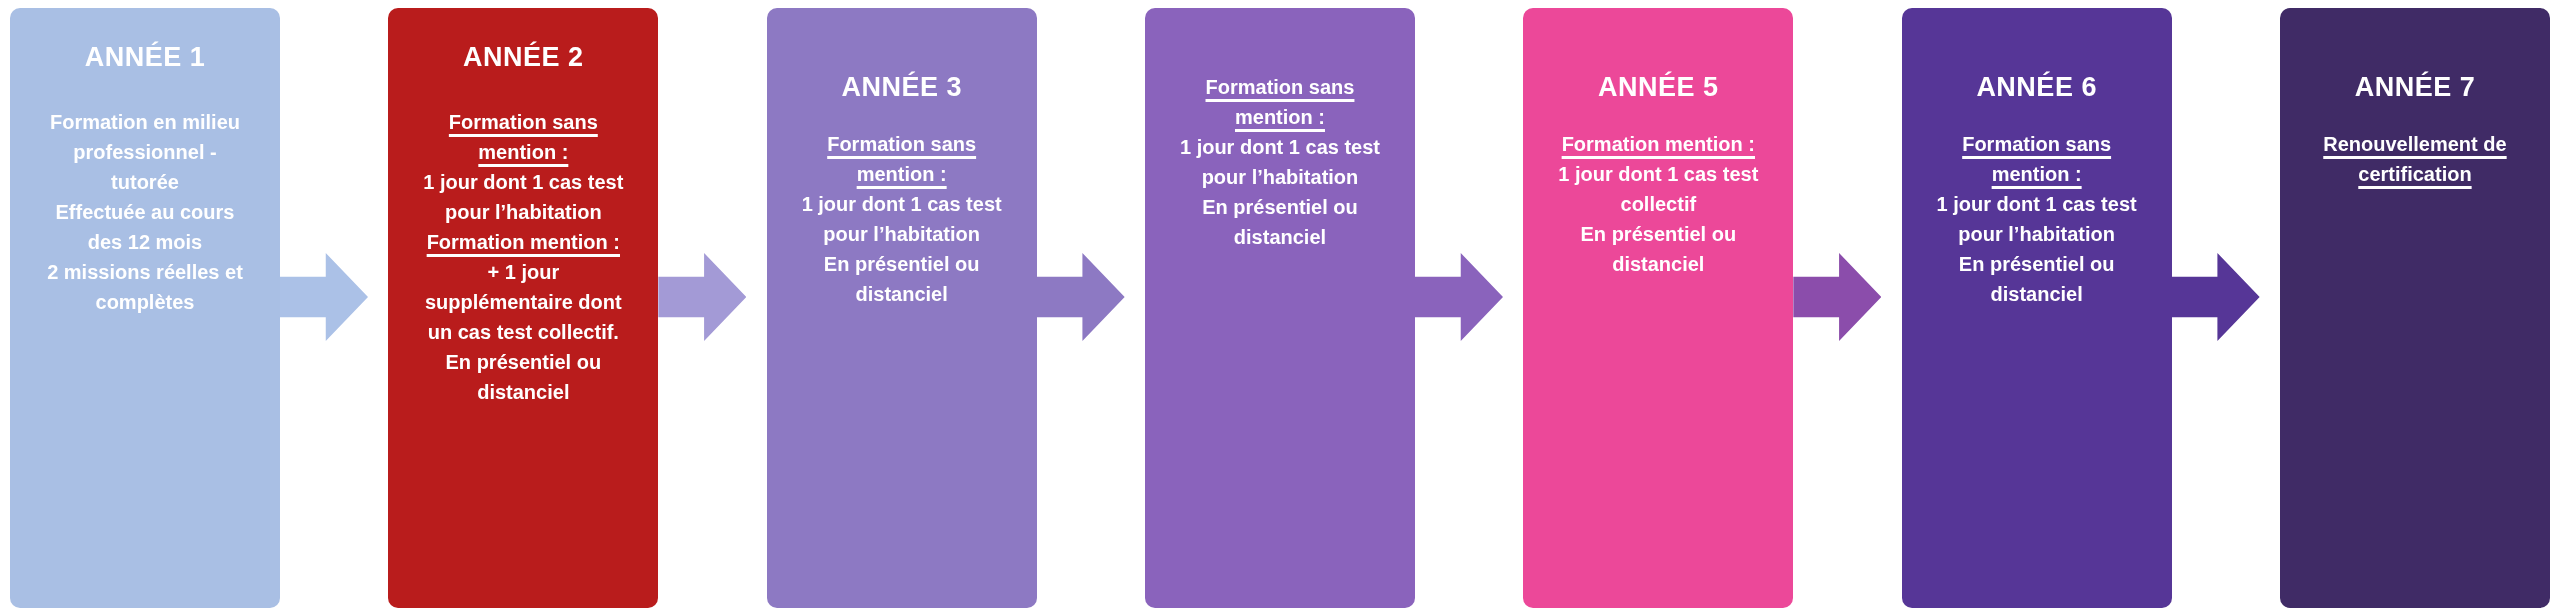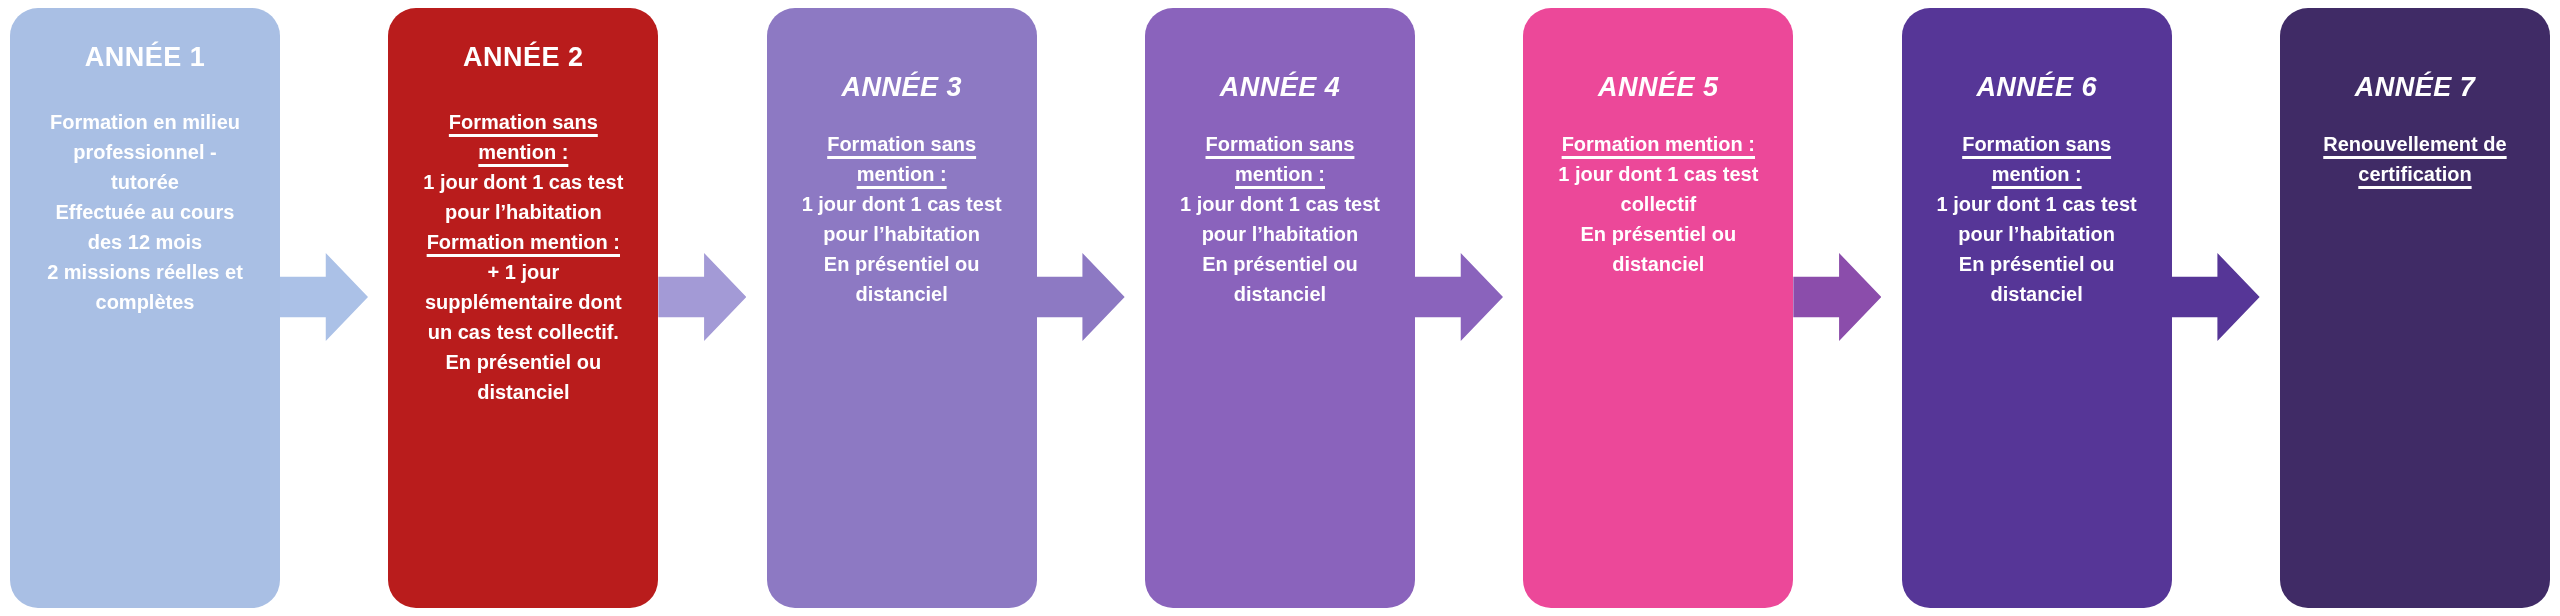--- a/index.html
+++ b/index.html
@@ -10,21 +10,21 @@
   }
   .board {
     display: flex;
     width: 2560px;
     height: 616px;
     padding: 8px 10px;
     align-items: stretch;
   }
   .card {
     flex: 0 0 270px;
-    border-radius: 28px;
+    border-radius: 10px;
     color: #ffffff;
     text-align: center;
     padding: 34px 12px 20px;
   }
   .gap {
     flex: 1 1 auto;
     position: relative;
   }
   .arrow {
     position: absolute;
@@ -46,21 +46,21 @@
     line-height: 30px;
     white-space: pre-line;
   }
   .block + .block { }
   .u {
     text-decoration: underline;
     text-decoration-thickness: 2.5px;
     text-underline-offset: 5px;
   }
   .c3, .c4, .c5, .c6, .c7 { padding-top: 64px; }
-  .c3 .title, .c4 .title, .c5 .title, .c6 .title, .c7 .title { margin-bottom: 26px; font-style: italic; }
+  .c3 .title, .c4 .title, .c5 .title, .c6 .title, .c7 .title { margin-bottom: 26px; }
   .c7 .block { }
 </style>
 </head>
 <body>
 
 <div class="board">
 
   <section class="card c1" style="background-color: rgb(169, 191, 228);">
     <h2 class="title">ANNÉE 1</h2>
     <p class="block">Formation en milieu
@@ -102,21 +102,20 @@
 pour l’habitation</p>
     <p class="block">En présentiel ou
 distanciel</p>
   </section>
 
   <div class="gap">
     <div class="arrow" style="background-color: rgb(141, 121, 195);"></div>
   </div>
 
   <section class="card c4" style="background-color: rgb(138, 99, 188);">
-    <h2 class="title">ANNÉE 4</h2>
     <p class="block u">Formation sans
 mention :</p>
     <p class="block">1 jour dont 1 cas test
 pour l’habitation</p>
     <p class="block">En présentiel ou
 distanciel</p>
   </section>
 
   <div class="gap">
     <div class="arrow" style="background-color: rgb(138, 99, 188);"></div>

